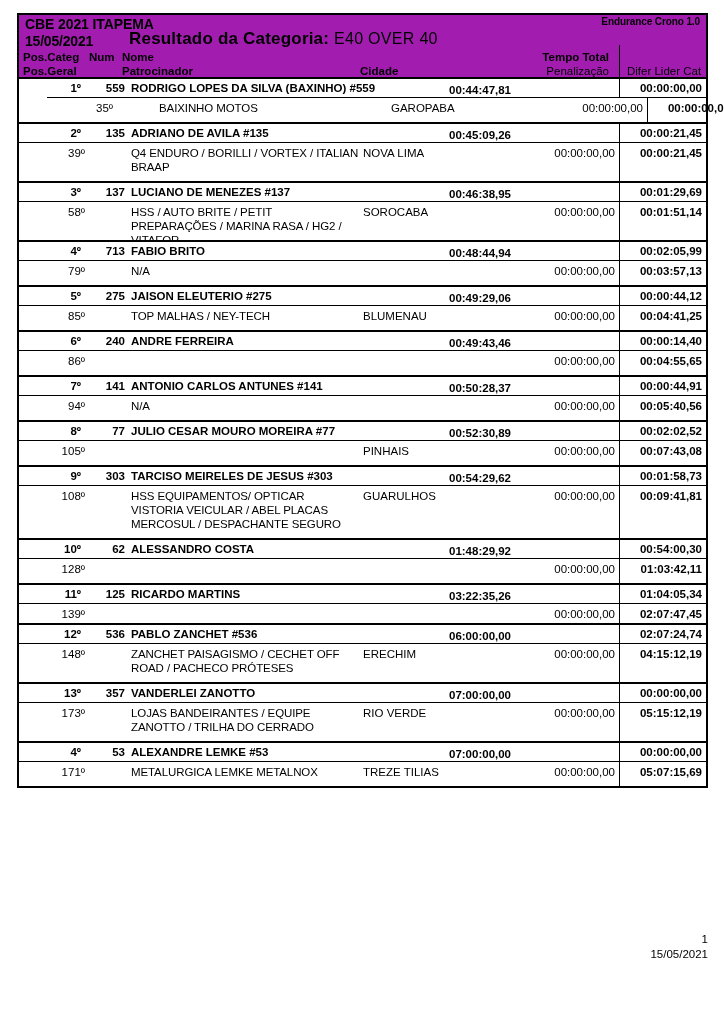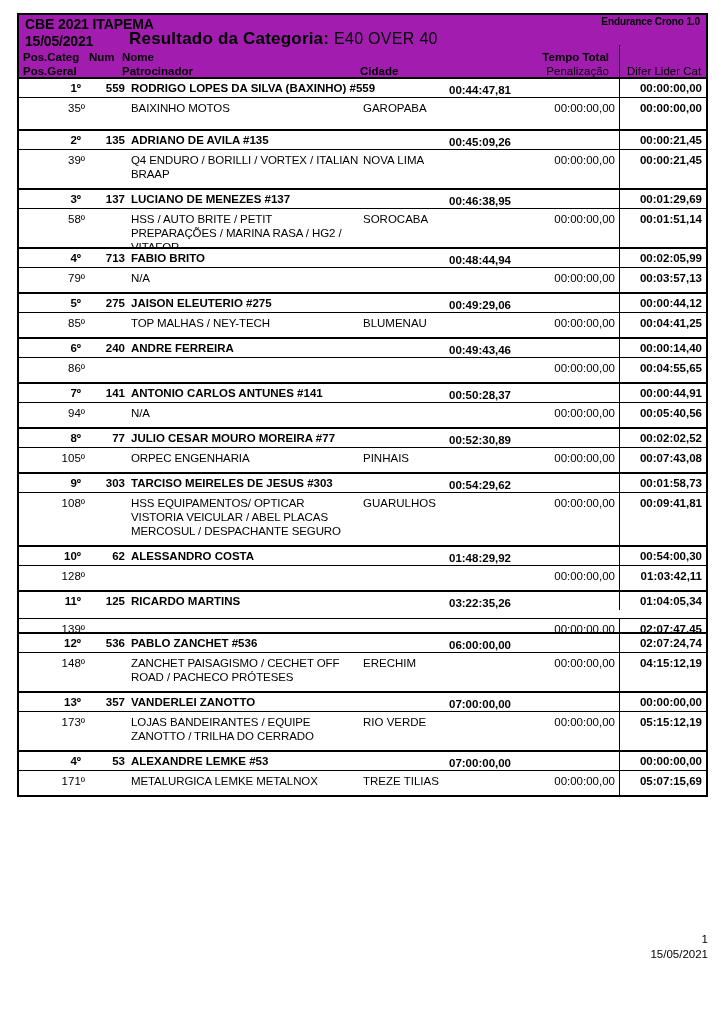--- a/index.html
+++ b/index.html
@@ -245,21 +245,21 @@
     <div class="rows" id="rows-container">
         <div class="grp">
           <div class="line line-1">
             <div class="c c-poscat">1º</div>
             <div class="c c-num">559</div>
             <div class="c c-nome">RODRIGO LOPES DA SILVA (BAXINHO) #559</div>
             <div class="c c-tempo">00:44:47,81</div>
             <div class="c c-difant">00:00:00,00</div>
             <div class="vrule"></div>
           </div>
-          <div class="line line-2" style="height: 32px;">
+          <div class="line line-2" style="height: 25px; margin-left: 28px;">
             <div class="c c-posger">35º</div>
             <div class="c c-patroc">BAIXINHO MOTOS</div>
             <div class="c c-cidade">GAROPABA</div>
             <div class="c c-penal">00:00:00,00</div>
             <div class="c c-diflider">00:00:00,00</div>
             <div class="vrule"></div>
           </div>
         </div>
         <div class="grp">
           <div class="line line-1">
@@ -373,21 +373,20 @@
           <div class="line line-1">
             <div class="c c-poscat">8º</div>
             <div class="c c-num">77</div>
             <div class="c c-nome">JULIO CESAR MOURO MOREIRA #77</div>
             <div class="c c-tempo">00:52:30,89</div>
             <div class="c c-difant">00:02:02,52</div>
             <div class="vrule"></div>
           </div>
           <div class="line line-2" style="height: 25px;">
             <div class="c c-posger">105º</div>
-            <div class="c c-patroc">ORPEC ENGENHARIA</div>
             <div class="c c-cidade">PINHAIS</div>
             <div class="c c-penal">00:00:00,00</div>
             <div class="c c-diflider">00:07:43,08</div>
             <div class="vrule"></div>
           </div>
         </div>
         <div class="grp">
           <div class="line line-1">
             <div class="c c-poscat">9º</div>
             <div class="c c-num">303</div>
@@ -425,21 +424,21 @@
         </div>
         <div class="grp">
           <div class="line line-1">
             <div class="c c-poscat">11º</div>
             <div class="c c-num">125</div>
             <div class="c c-nome">RICARDO MARTINS</div>
             <div class="c c-tempo">03:22:35,26</div>
             <div class="c c-difant">01:04:05,34</div>
             <div class="vrule"></div>
           </div>
-          <div class="line line-2" style="height: 14px; margin-top: 8px;">
+          <div class="line line-2" style="height: 20px;">
             <div class="c c-posger">139º</div>
             <div class="c c-patroc"></div>
             <div class="c c-cidade"></div>
             <div class="c c-penal">00:00:00,00</div>
             <div class="c c-diflider">02:07:47,45</div>
             <div class="vrule"></div>
           </div>
         </div>
         <div class="grp">
           <div class="line line-1">

